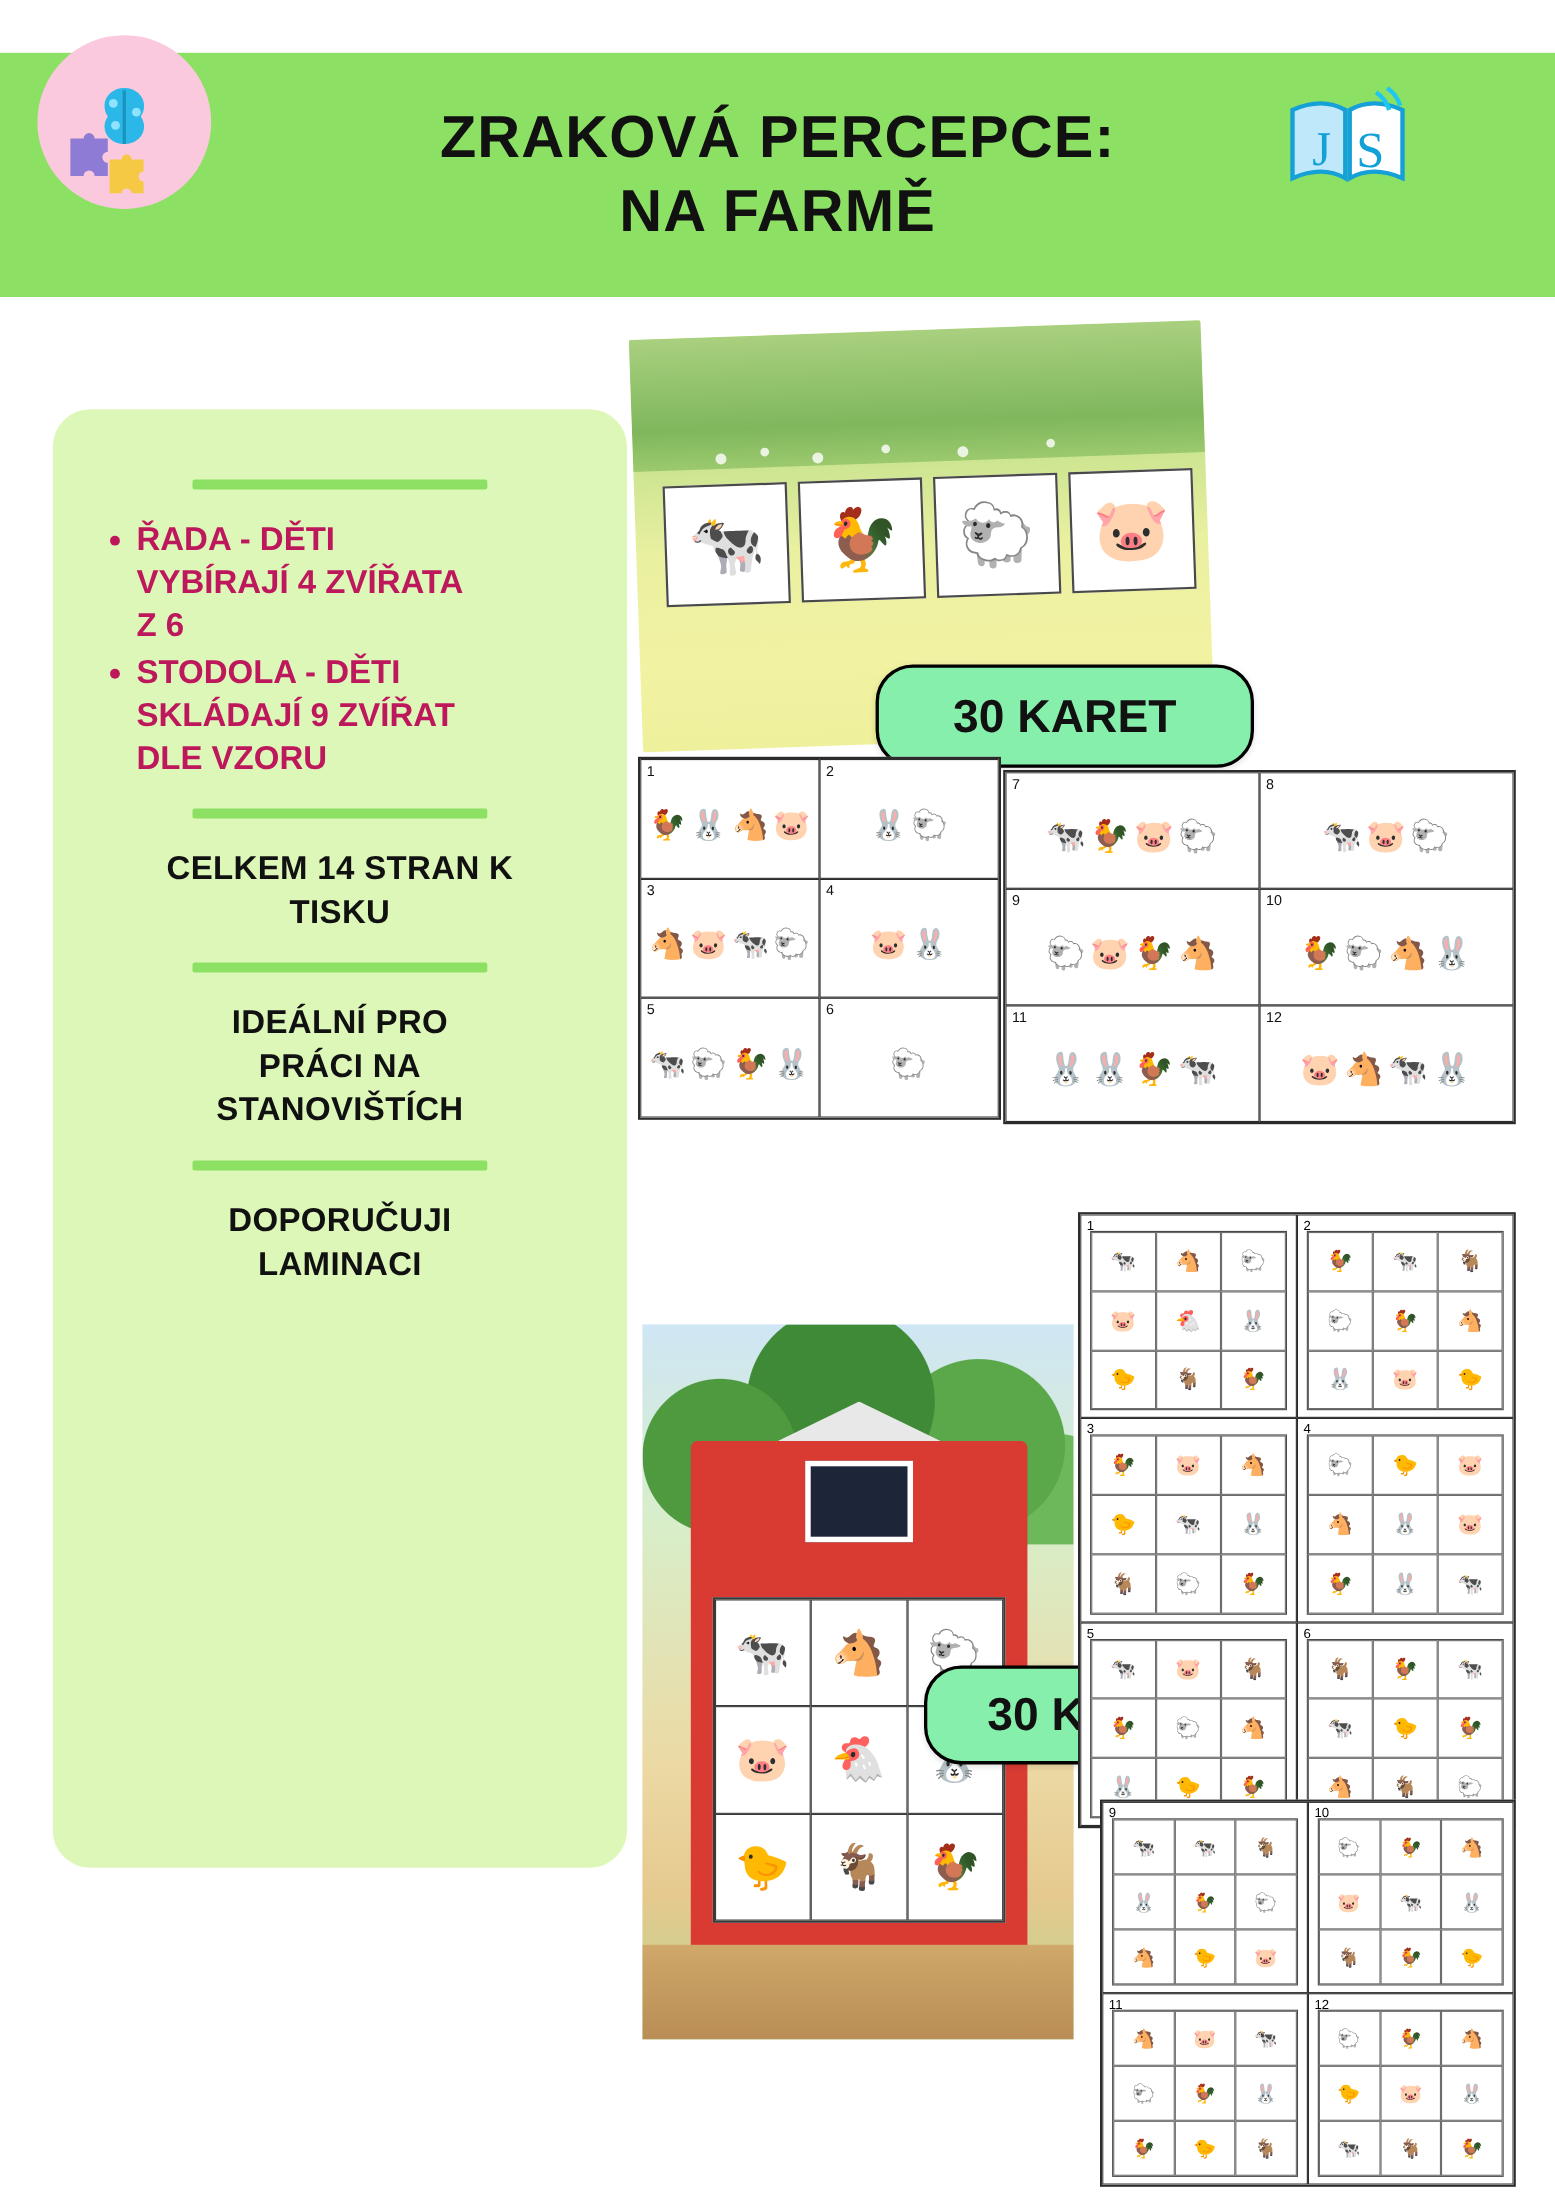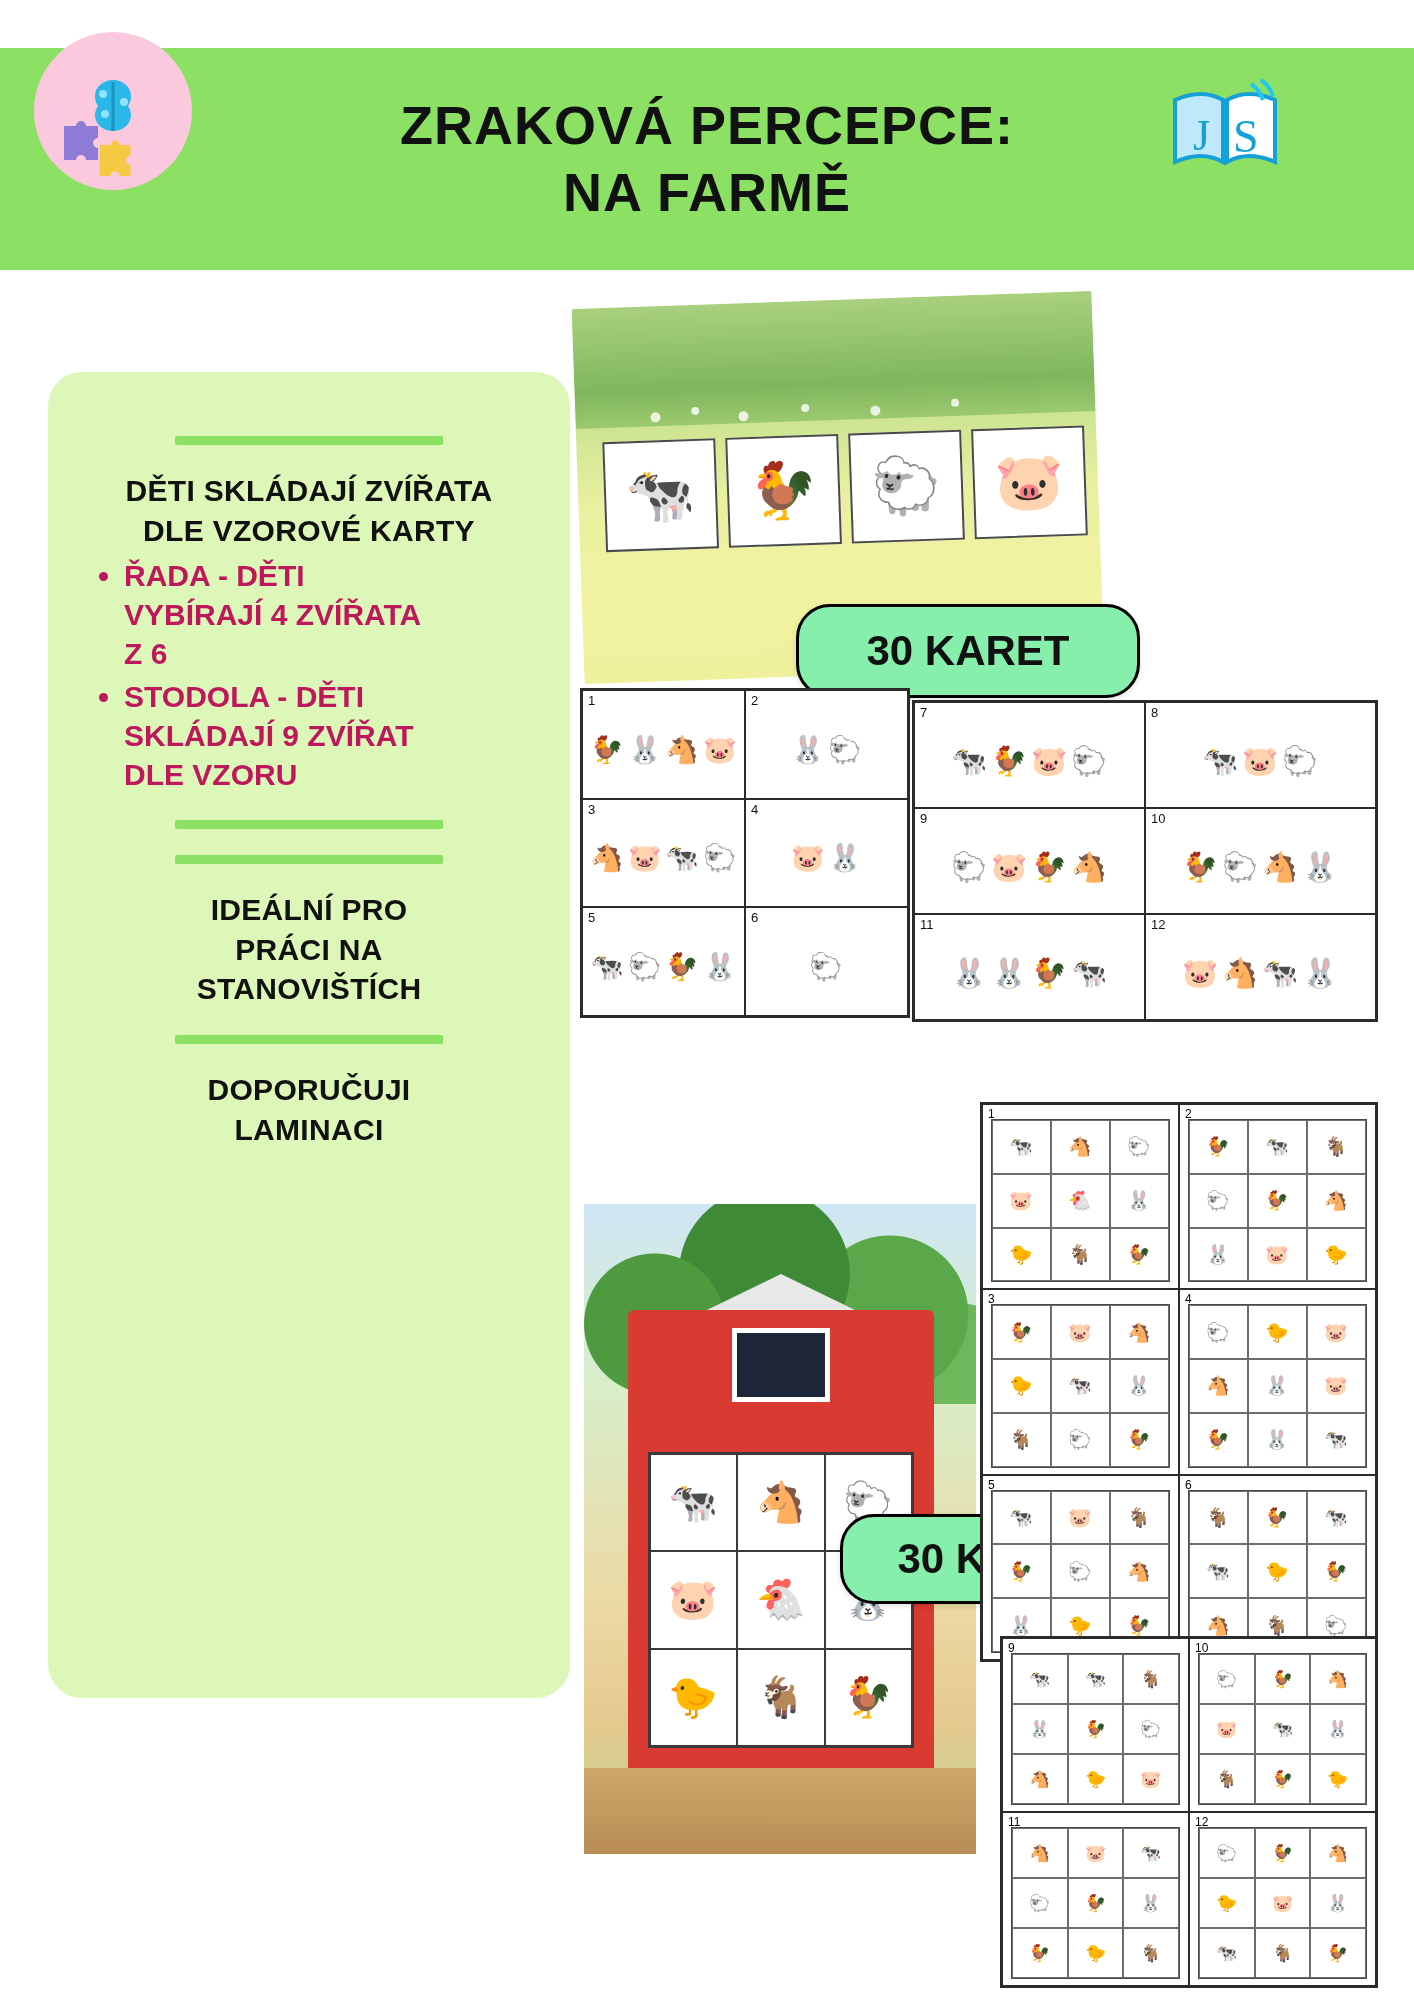--- a/index.html
+++ b/index.html
@@ -316,31 +316,31 @@
       <path d="M10 22c18-8 34-8 48 0v62c-14-8-30-8-48 0V22z" fill="#bfe9fb" stroke="#15a0d8" stroke-width="4"></path>
       <path d="M110 22c-18-8-34-8-48 0v62c14-8 30-8 48 0V22z" fill="#ffffff" stroke="#15a0d8" stroke-width="4"></path>
       <text x="28" y="72" font-family="Liberation Serif, serif" font-size="44" fill="#12a0d8">J</text>
       <text x="68" y="74" font-family="Liberation Serif, serif" font-size="46" fill="#12a0d8">S</text>
       <path d="M86 6c6 4 10 10 12 16M96 2c6 4 10 10 12 16" stroke="#1ec8f0" stroke-width="4" fill="none"></path>
     </svg>
   </div>
 
   <div class="info-panel">
     <div class="divider"></div>
-    <div class="blk">DĚTI SKLÁDAJÍ ZVÍŘATA
-DLE VZOROVÉ KARTY</div>
     <ul class="bullets">
       <li>ŘADA - DĚTI
 VYBÍRAJÍ 4 ZVÍŘATA
 Z 6</li>
       <li>STODOLA - DĚTI
 SKLÁDAJÍ 9 ZVÍŘAT
 DLE VZORU</li>
     </ul>
     <div class="divider"></div>
+    <div class="blk">CELKEM 14 STRAN K
+TISKU</div>
     <div class="divider"></div>
     <div class="blk">IDEÁLNÍ PRO
 PRÁCI NA
 STANOVIŠTÍCH</div>
     <div class="divider"></div>
     <div class="blk">DOPORUČUJI
 LAMINACI</div>
   </div>
 
   <div class="shot meadow">

